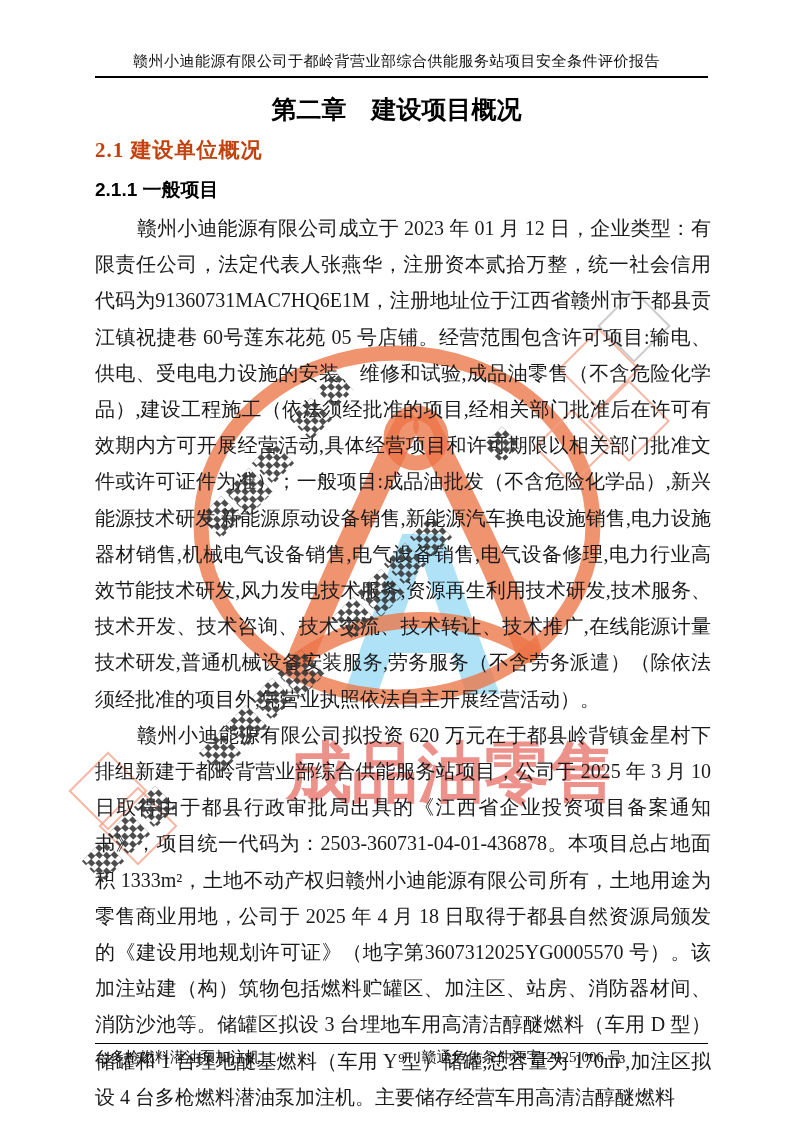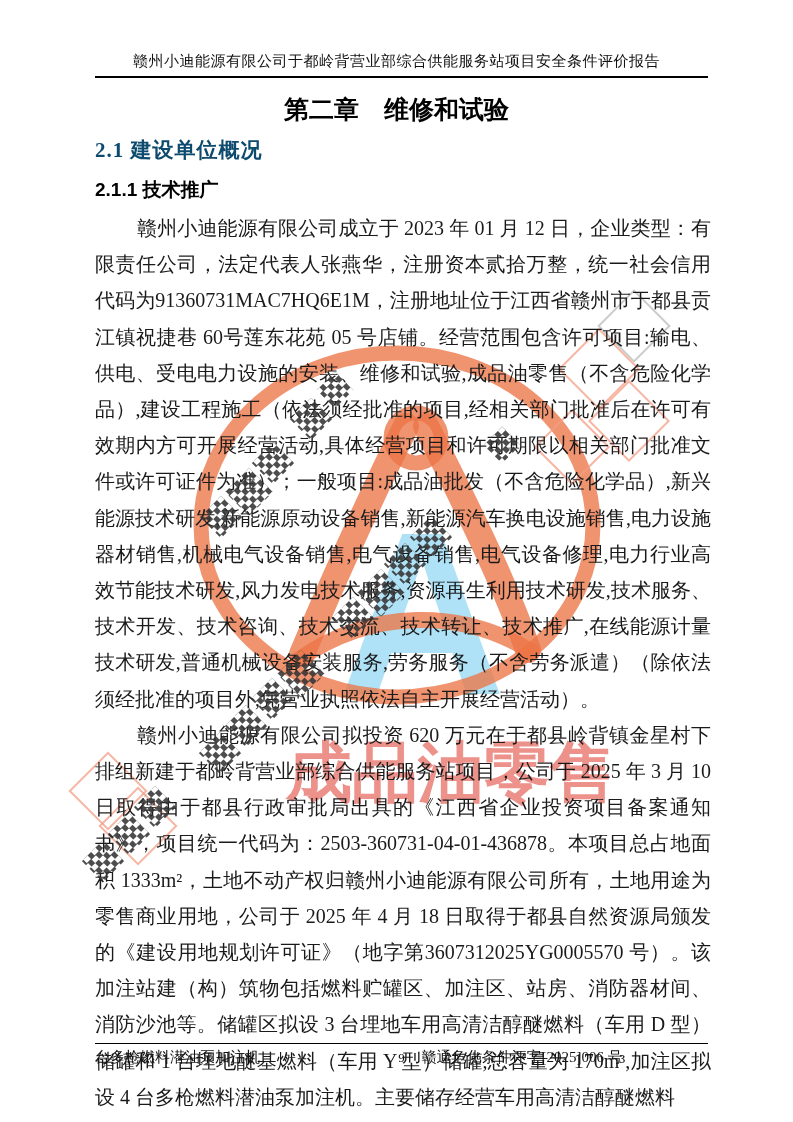--- a/index.html
+++ b/index.html
@@ -26,21 +26,21 @@
   }
   .chapter-title{
     position:absolute;top:93px;left:0;right:0;
     text-align:center;
     font-family:"Liberation Sans","DejaVu Sans",sans-serif;
     font-weight:bold;font-size:25px;color:#000;
   }
   .sec-21{
     position:absolute;top:136px;left:95px;
     font-family:"Liberation Serif","DejaVu Serif",serif;
-    font-weight:600;font-size:21px;letter-spacing:1px;color:#0c4a6e;
+    font-weight:600;font-size:21px;letter-spacing:1px;color:#c2410c;
   }
   .sec-211{
     position:absolute;top:177px;left:95px;
     font-family:"Liberation Sans","DejaVu Sans",sans-serif;
     font-weight:bold;font-size:19px;color:#000;
   }
   .body-text{
     position:absolute;top:210px;left:95px;width:616px;
     font-size:20px;line-height:36.2px;
     text-align:justify;word-break:break-all;
@@ -111,23 +111,23 @@
     <div class="diamond" style="left:600px;top:392px;width:54px;height:54px;"></div>
     <div class="diamond" style="left:545px;top:420px;width:50px;height:50px;"></div>
     <div class="diamond" style="left:80px;top:763px;width:52px;height:52px;"></div>
     <div class="diamond" style="left:110px;top:798px;width:52px;height:52px;"></div>
   </div>
 
   <div class="content">
     <div class="header-title">赣州小迪能源有限公司于都岭背营业部综合供能服务站项目安全条件评价报告</div>
     <div class="header-rule"></div>
 
-    <div class="chapter-title">第二章　维修和试验</div>
+    <div class="chapter-title">第二章　建设项目概况</div>
     <div class="sec-21">2.1 建设单位概况</div>
-    <div class="sec-211">2.1.1 技术推广</div>
+    <div class="sec-211">2.1.1 一般项目</div>
 
     <div class="body-text">
       <p>赣州小迪能源有限公司成立于 2023 年 01 月 12 日，企业类型：有限责任公司，法定代表人张燕华，注册资本贰拾万整，统一社会信用代码为91360731MAC7HQ6E1M，注册地址位于江西省赣州市于都县贡江镇祝捷巷 60号莲东花苑 05 号店铺。经营范围包含许可项目:输电、供电、受电电力设施的安装、维修和试验,成品油零售（不含危险化学品）,建设工程施工（依法须经批准的项目,经相关部门批准后在许可有效期内方可开展经营活动,具体经营项目和许可期限以相关部门批准文件或许可证件为准）；一般项目:成品油批发（不含危险化学品）,新兴能源技术研发,新能源原动设备销售,新能源汽车换电设施销售,电力设施器材销售,机械电气设备销售,电气设备销售,电气设备修理,电力行业高效节能技术研发,风力发电技术服务,资源再生利用技术研发,技术服务、技术开发、技术咨询、技术交流、技术转让、技术推广,在线能源计量技术研发,普通机械设备安装服务,劳务服务（不含劳务派遣）（除依法须经批准的项目外,凭营业执照依法自主开展经营活动）。</p>
       <p>赣州小迪能源有限公司拟投资 620 万元在于都县岭背镇金星村下排组新建于都岭背营业部综合供能服务站项目，公司于 2025 年 3 月 10 日取得由于都县行政审批局出具的《江西省企业投资项目备案通知书》，项目统一代码为：2503-360731-04-01-436878。本项目总占地面积 1333m²，土地不动产权归赣州小迪能源有限公司所有，土地用途为零售商业用地，公司于 2025 年 4 月 18 日取得于都县自然资源局颁发的《建设用地规划许可证》（地字第3607312025YG0005570 号）。该加注站建（构）筑物包括燃料贮罐区、加注区、站房、消防器材间、消防沙池等。储罐区拟设 3 台埋地车用高清洁醇醚燃料（车用 D 型）储罐和 1 台埋地醚基燃料（车用 Y 型）储罐,总容量为 170m³,加注区拟设 4 台多枪燃料潜油泵加注机。主要储存经营车用高清洁醇醚燃料</p>
     </div>
   </div>
 
   <div class="footer-rule"></div>
   <div class="footer">
     <span class="f-left">台多枪燃料潜油泵加注机</span>

